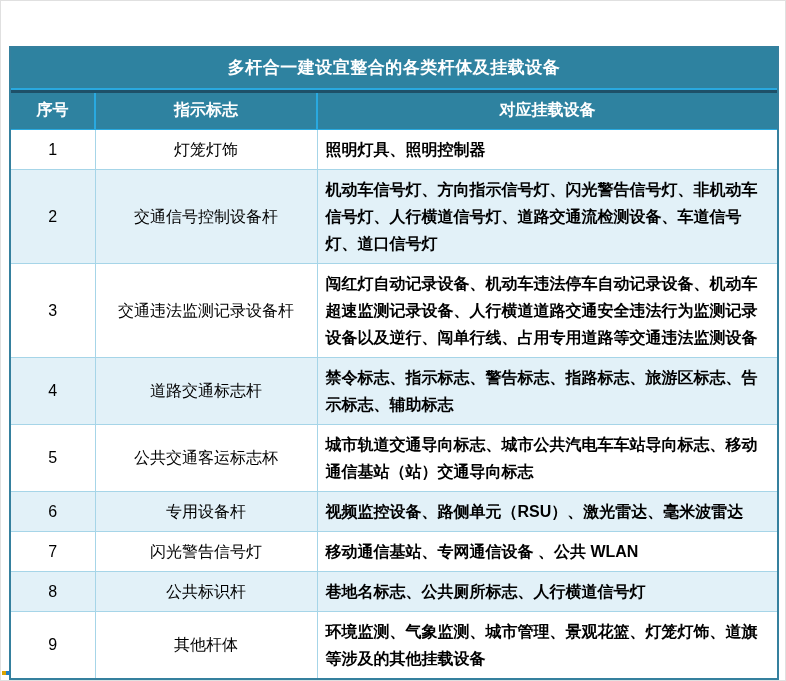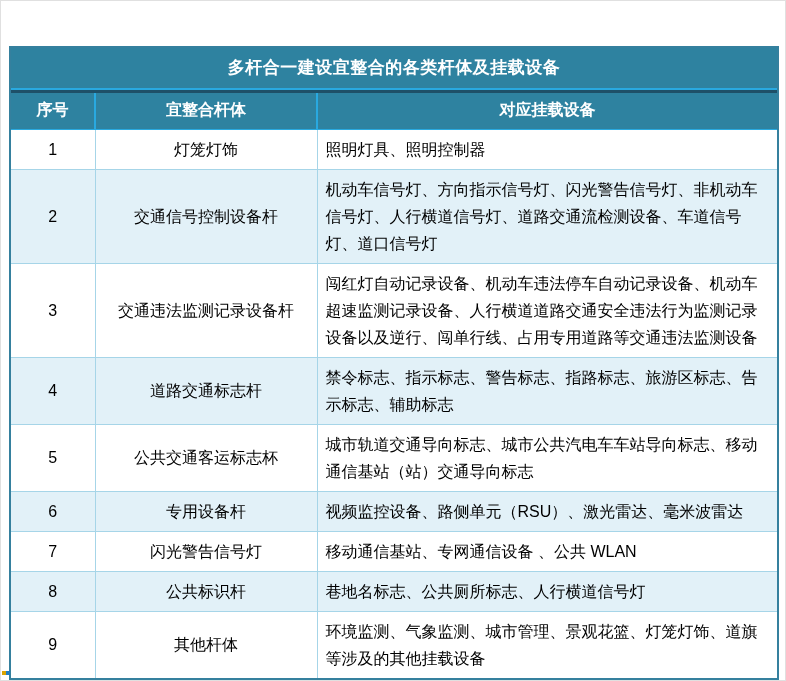--- a/index.html
+++ b/index.html
@@ -58,21 +58,21 @@
   tbody td {
     font-size: 16px;
     color: #000000;
     line-height: 27px;
     padding: 6px 6px;
     border: 1.5px solid #a6d5e8;
     vertical-align: middle;
     word-break: break-all;
   }
   tbody td.cell-index, tbody td.cell-pole { text-align: center; }
-  tbody td.cell-devices { text-align: left; padding-left: 8px; padding-right: 12px; }
+  tbody td.cell-devices { text-align: left; padding-left: 8px; padding-right: 12px; font-weight: bold; }
   tbody tr { background: #ffffff; }
   tbody tr:nth-child(even) { background: #e2f1f8; }
   tbody td:first-child { border-left: none; }
   tbody td:last-child { border-right: none; }
   tbody tr:last-child td { border-bottom: none; }
   tbody tr:first-child td { border-top: none; }
   
   .corner-artifact {
     position: absolute;
     left: 1px; bottom: 5px;
@@ -97,21 +97,21 @@
 
     <table>
       <colgroup>
         <col class="c-index">
         <col class="c-pole">
         <col class="c-devices">
       </colgroup>
       <thead>
         <tr>
           <th>序号</th>
-          <th>宜整合杆体</th>
+          <th>指示标志</th>
           <th>对应挂载设备</th>
         </tr>
       </thead>
       <tbody>
           <tr>
     <td class="cell-index">1</td>
     <td class="cell-pole">灯笼灯饰</td>
     <td class="cell-devices">照明灯具、照明控制器</td>
   </tr>
           <tr>

